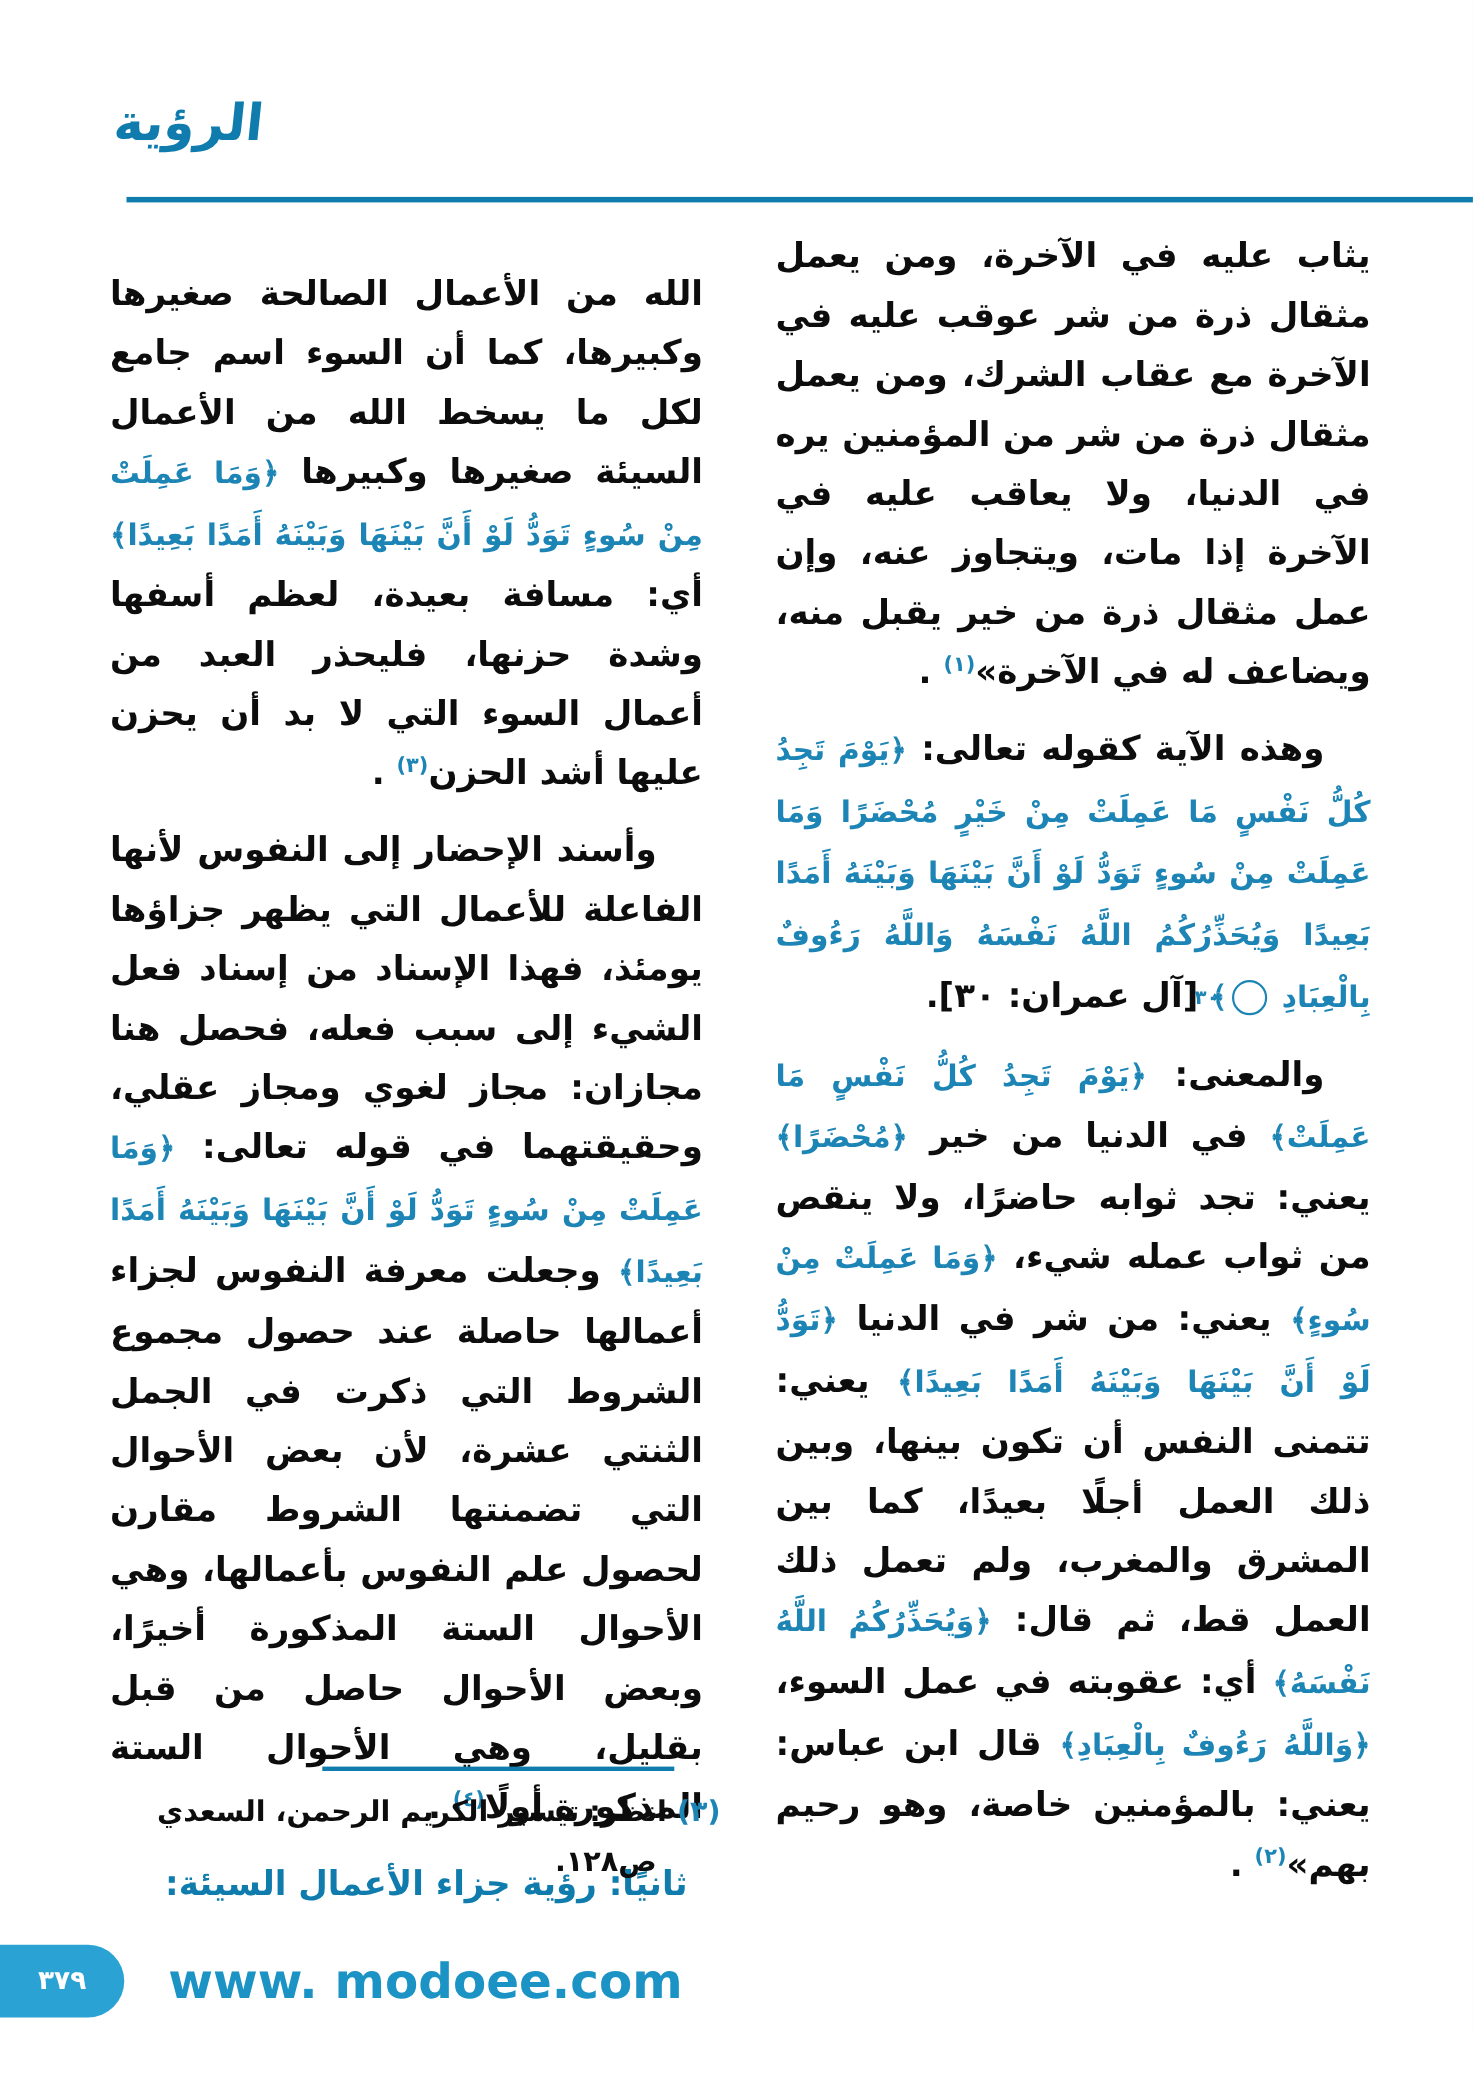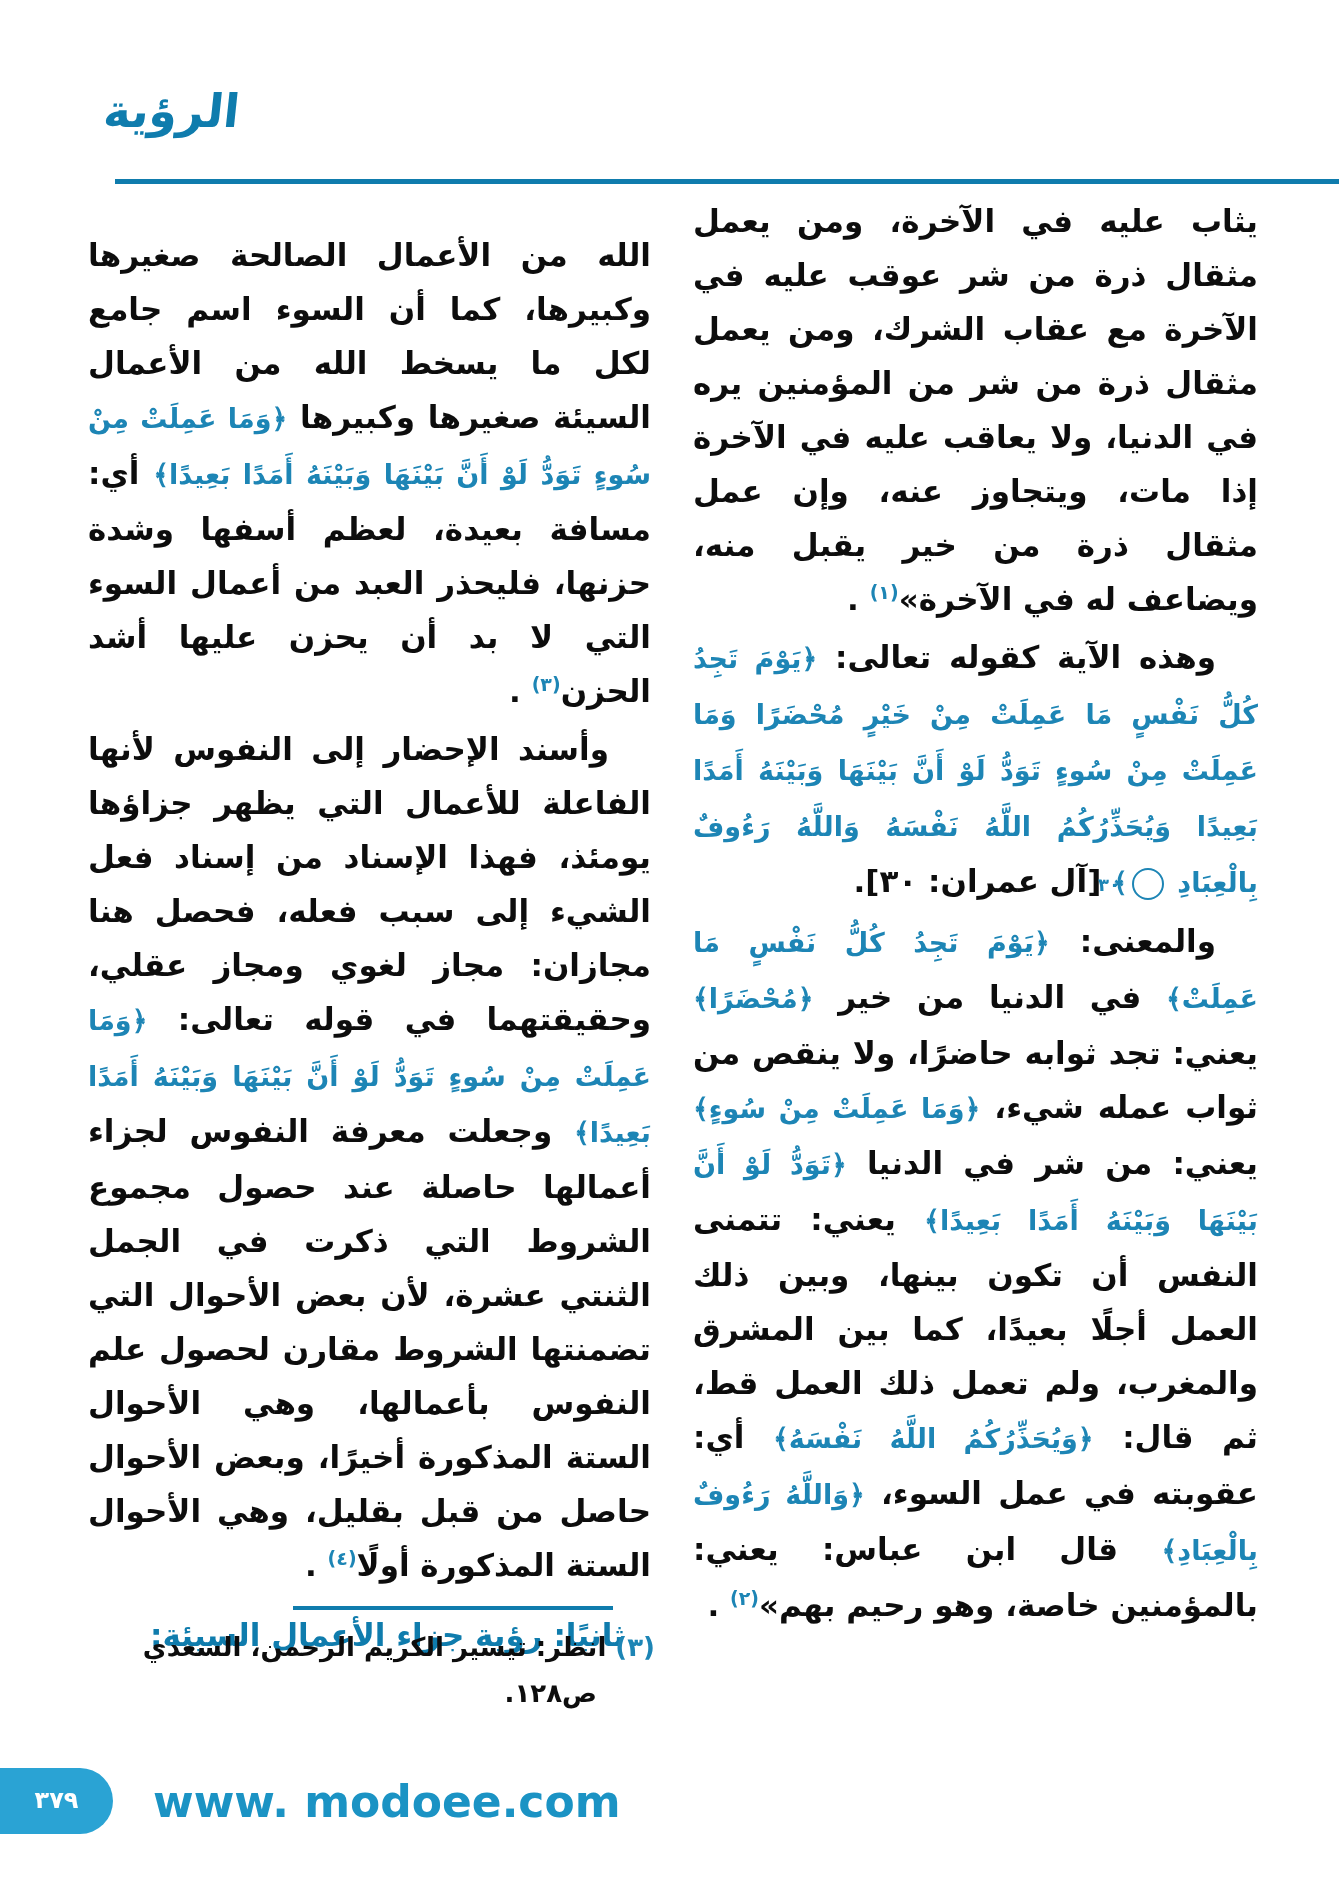--- a/index.html
+++ b/index.html
@@ -22,21 +22,21 @@
   .rule{
     position:absolute;top:179px;left:115px;right:0;height:5px;
     background:var(--accent);
   }
   .col{
     position:absolute;direction:rtl;text-align:justify;
     font-size:31px;line-height:54px;font-weight:bold;color:#0d0d0d;
   }
   .col-right{top:190px;right:77px;width:573px;}
   .col-left{top:224px;left:84px;width:571px;}
-  .para{margin:4px;}
+  .para{margin:16px;}
   .para.indent{text-indent:42px;}
   .para.heading{color:var(--accent);margin:16px 0 10px 0;text-indent:30px;}
   .heading .rn{color:var(--accent);}
   .rn{color:inherit;}
   .rq{color:var(--quran);font-size:27px;}
   .rf{color:var(--quran);font-size:19px;vertical-align:super;line-height:0;}
   .rm{color:var(--quran);}
   .ayah-num{
     display:inline-block;color:var(--quran);border:2px solid var(--quran);
     border-radius:50%;font-size:18px;width:32px;height:32px;line-height:30px;

